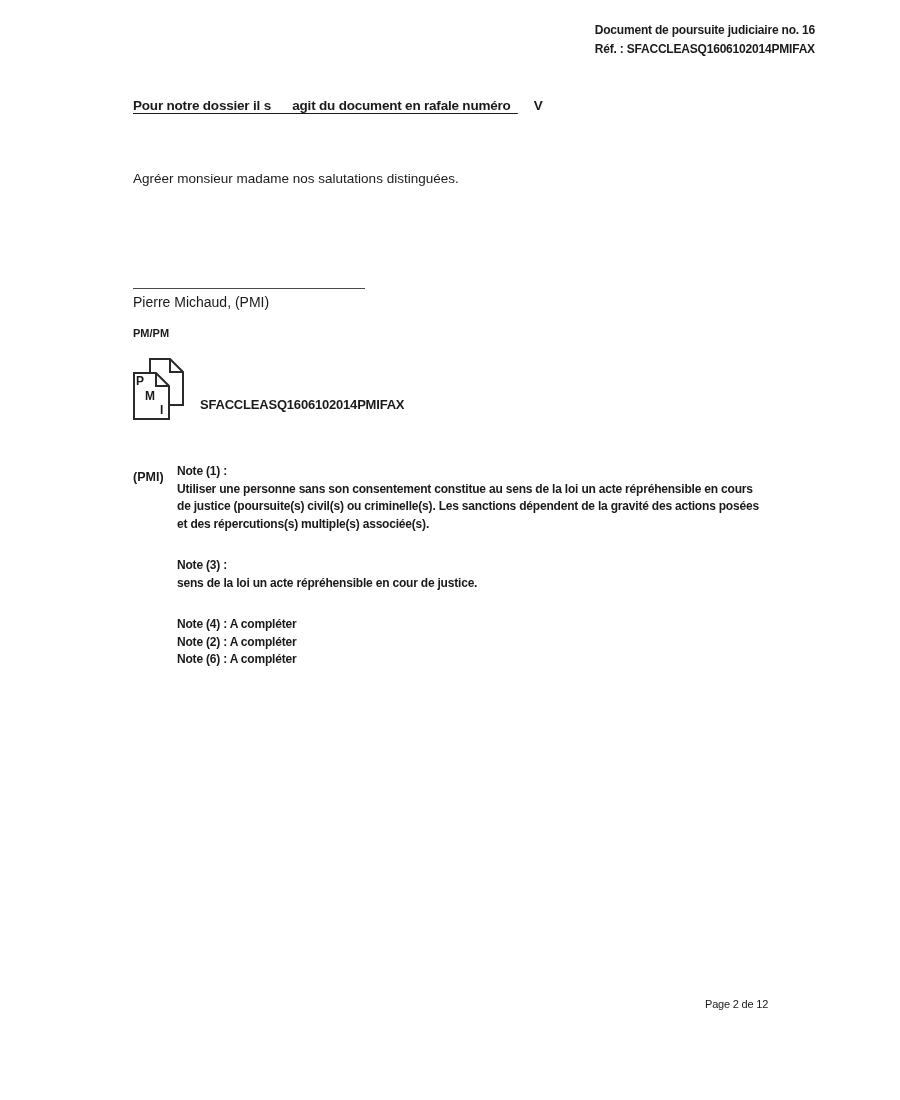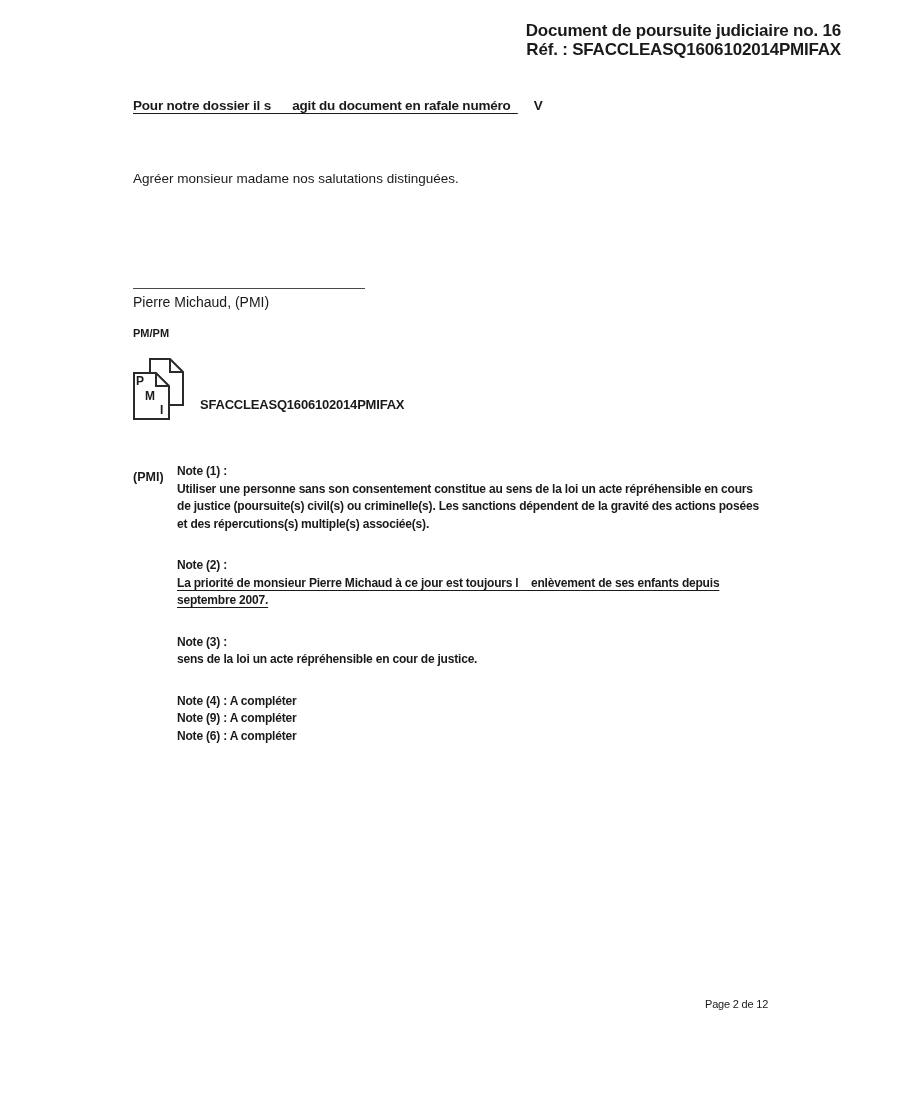--- a/index.html
+++ b/index.html
@@ -12,24 +12,24 @@
     width: 900px;
     height: 1100px;
     background: #ffffff;
     font-family: "Liberation Sans", "DejaVu Sans", sans-serif;
     color: #1a1a1a;
     overflow: hidden;
   }
   .header {
     position: absolute;
     top: 21px;
-    right: 59px;
-    text-align: right;
+    right: 85px;
+    text-align: left;
     font-weight: bold;
-    font-size: 17px;
+    font-size: 12px;
     line-height: 19px;
     letter-spacing: -0.2px;
   }
   .doc-title {
     position: absolute;
     left: 133px;
     top: 98px;
     font-size: 13.5px;
     font-weight: bold;
     white-space: pre;
@@ -163,34 +163,29 @@
 
   <div class="notes">
 
     <div class="note">
       <div class="note-label">Note (1) :</div>
       <div class="note-line">Utiliser une personne sans son consentement constitue au sens de la loi un acte répréhensible en cours</div>
       <div class="note-line">de justice (poursuite(s) civil(s) ou criminelle(s). Les sanctions dépendent de la gravité des actions posées</div>
       <div class="note-line">et des répercutions(s) multiple(s) associée(s).</div>
     </div>
 
-    <div class="note note-underlined">
-      <div class="note-label">Note (2) :</div>
-      <div class="note-line">La priorité de monsieur Pierre Michaud à ce jour est toujours l    enlèvement de ses enfants depuis</div>
-      <div class="note-line">septembre 2007.</div>
-    </div>
 
     <div class="note">
       <div class="note-label">Note (3) :</div>
       <div class="note-line">sens de la loi un acte répréhensible en cour de justice.</div>
     </div>
 
     <div class="note">
       <div class="note-line">Note (4) : A compléter</div>
-      <div class="note-line">Note (9) : A compléter</div>
+      <div class="note-line">Note (2) : A compléter</div>
       <div class="note-line">Note (6) : A compléter</div>
     </div>
 
   </div>
 
   <div class="footer">Page 2 de 12</div>
 
 </div>
 
 </body></html>

